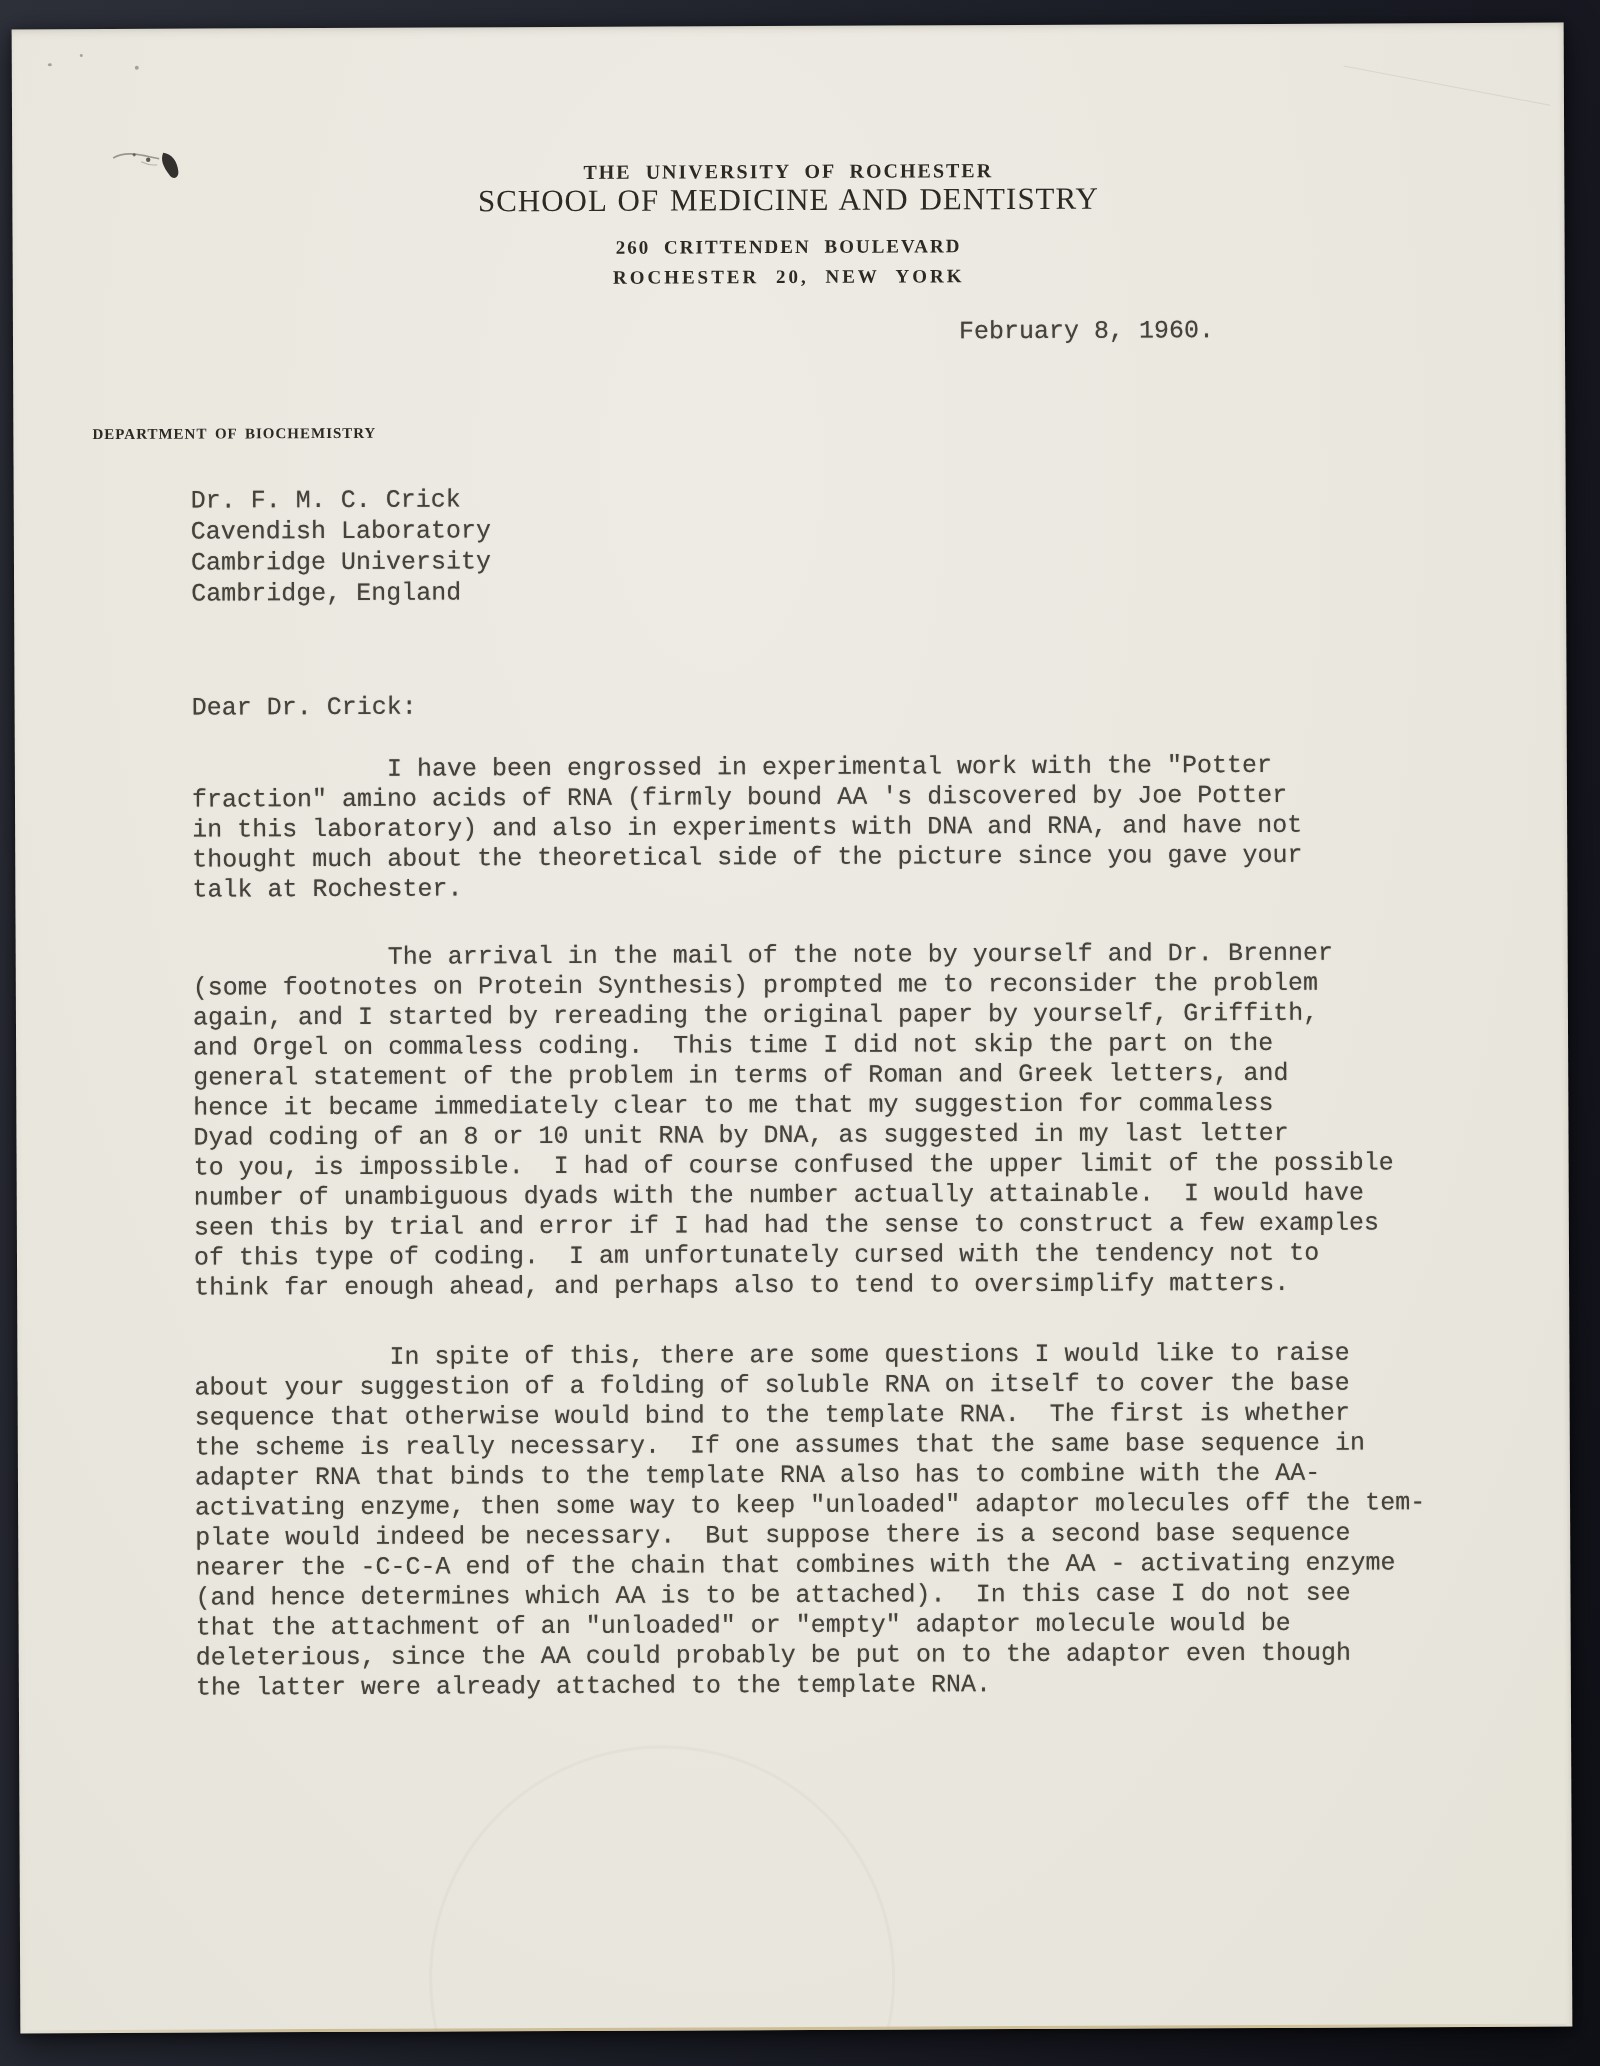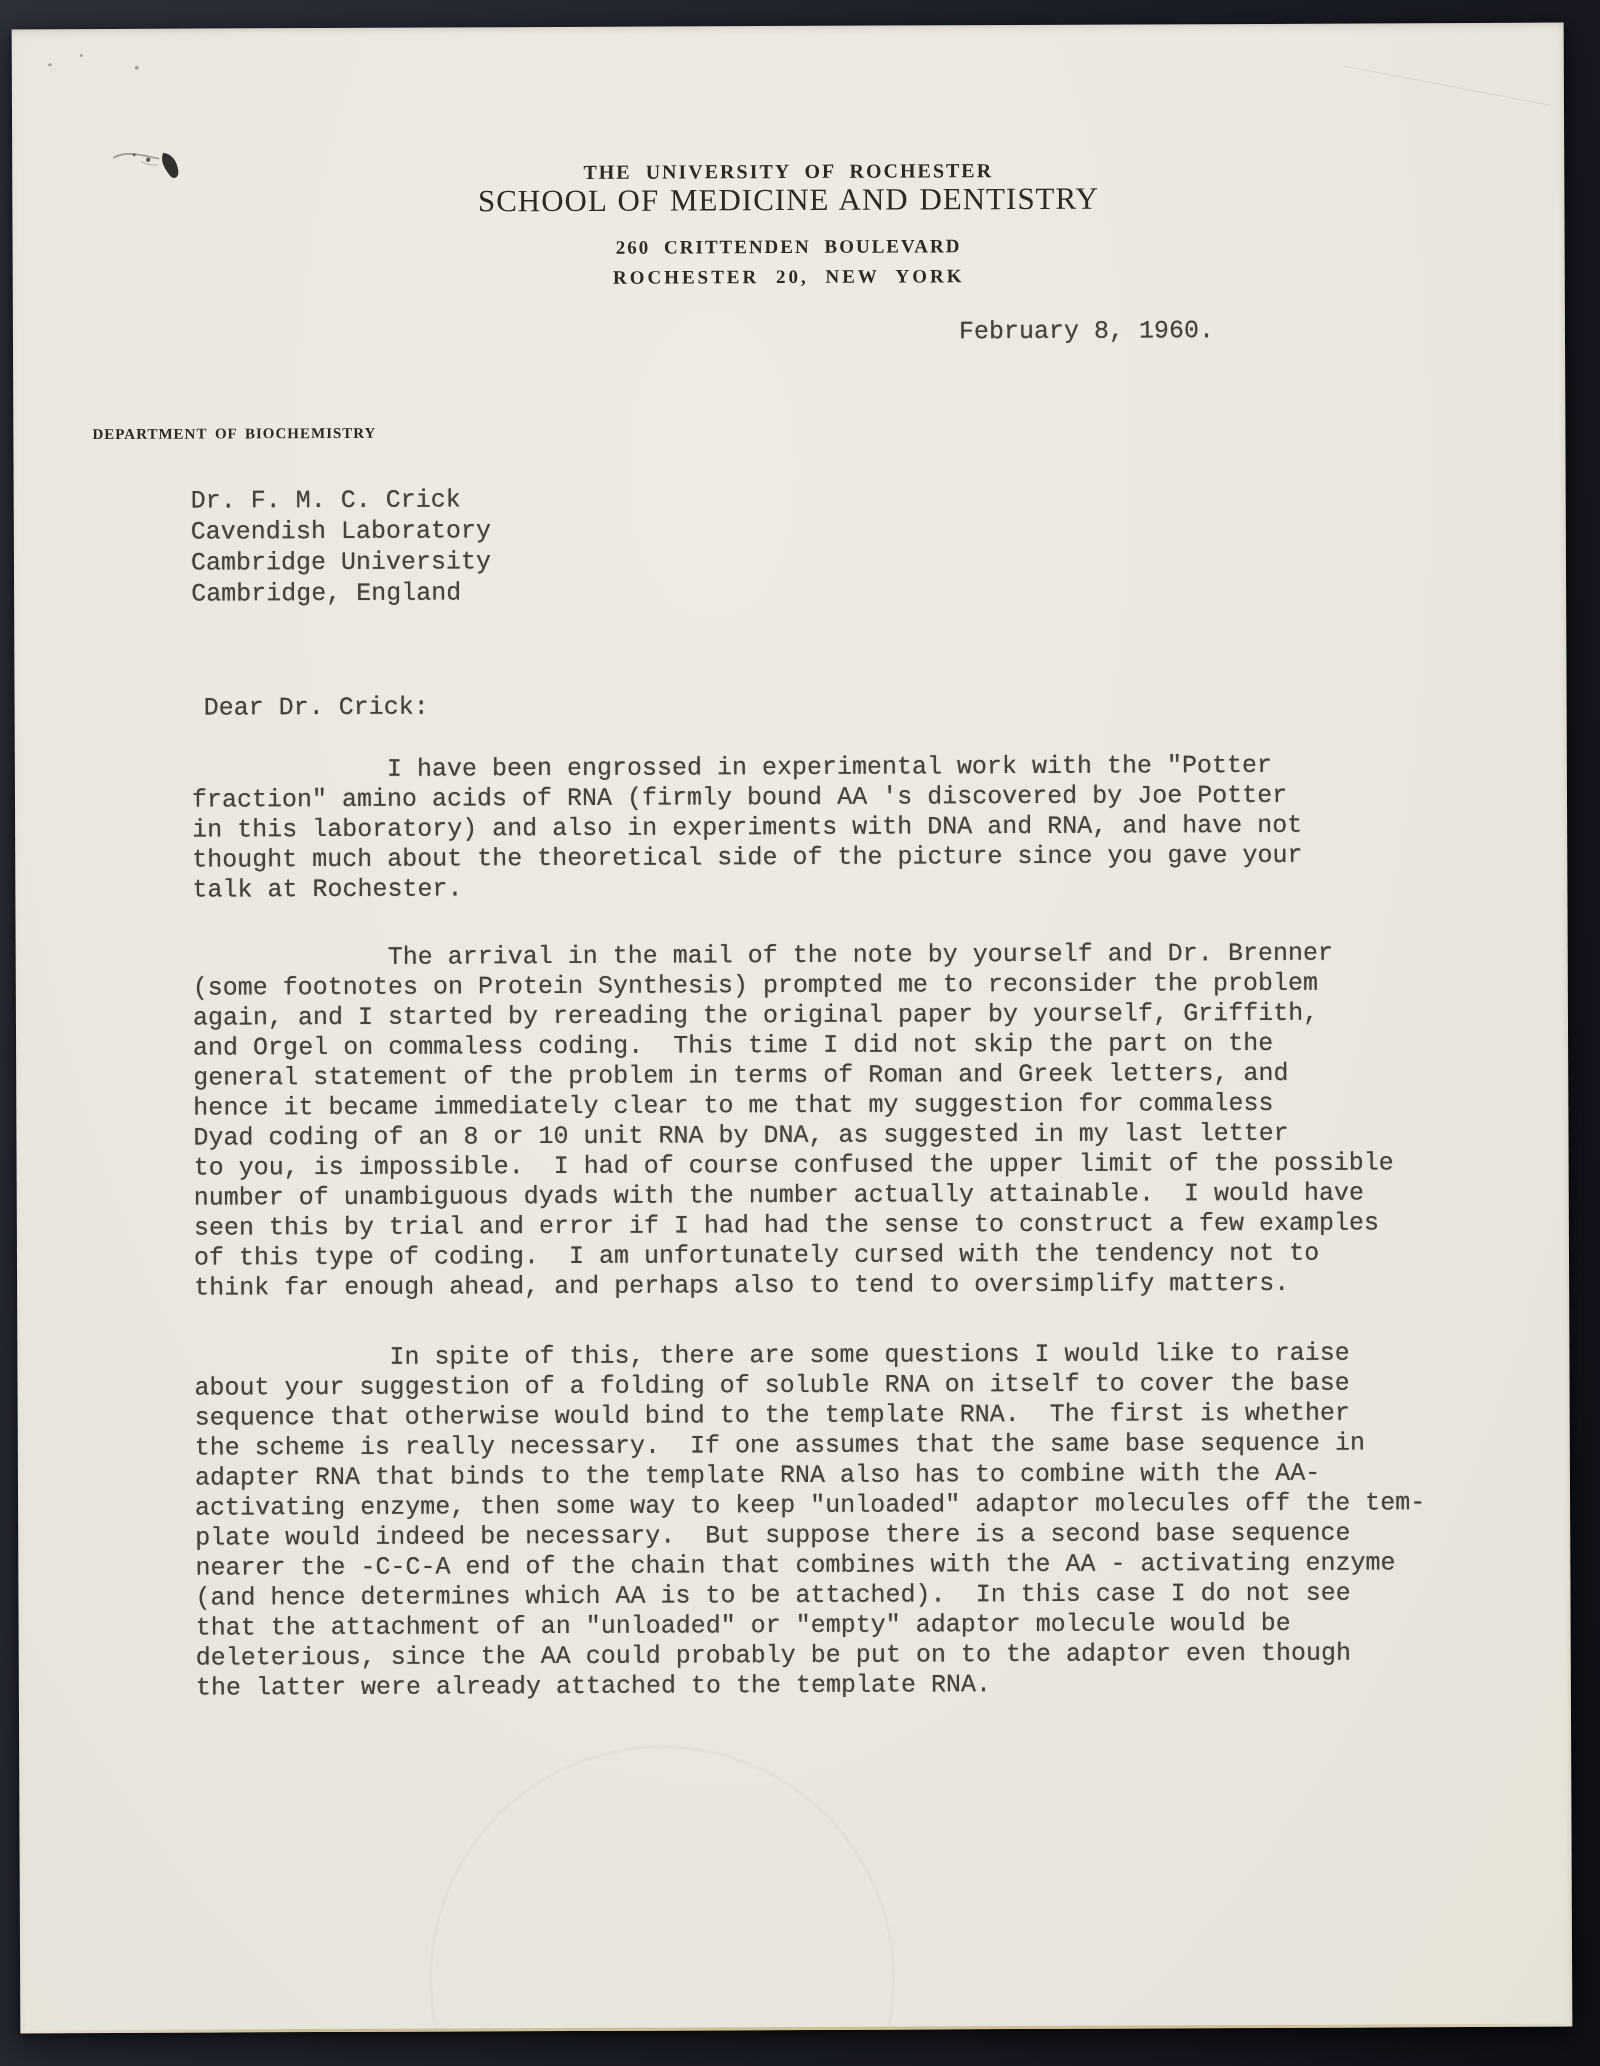--- a/index.html
+++ b/index.html
@@ -55,21 +55,21 @@
     font-family: "Liberation Mono", "DejaVu Sans Mono", monospace;
     font-size: 25px;
     line-height: 30px;
     color: #46423b;
     text-shadow: 0 0 1px rgba(70,66,59,0.55);
     white-space: pre;
     letter-spacing: 0;
   }
   .date       { left: 946px; top: 292px; }
   .recipient  { left: 177px; top: 457px; line-height: 31px; }
-  .salutation { left: 189px; top: 665px; }
+  .salutation { left: 177px; top: 665px; }
   .para-1     { left: 177px; top: 727px; }
   .para-2     { left: 177px; top: 915px; }
   .para-3     { left: 177px; top: 1315px; }
 
   
   .ink-blot { position: absolute; left: 89px; top: 97px; width: 120px; height: 70px; }
   .speck { position: absolute; border-radius: 50%; background: #6b675f; opacity: 0.55; }
   .speck-1 { left: 36px;  top: 34px; width: 4px; height: 3px; }
   .speck-2 { left: 68px;  top: 25px; width: 3px; height: 3px; }
   .speck-3 { left: 123px; top: 37px; width: 4px; height: 4px; }

